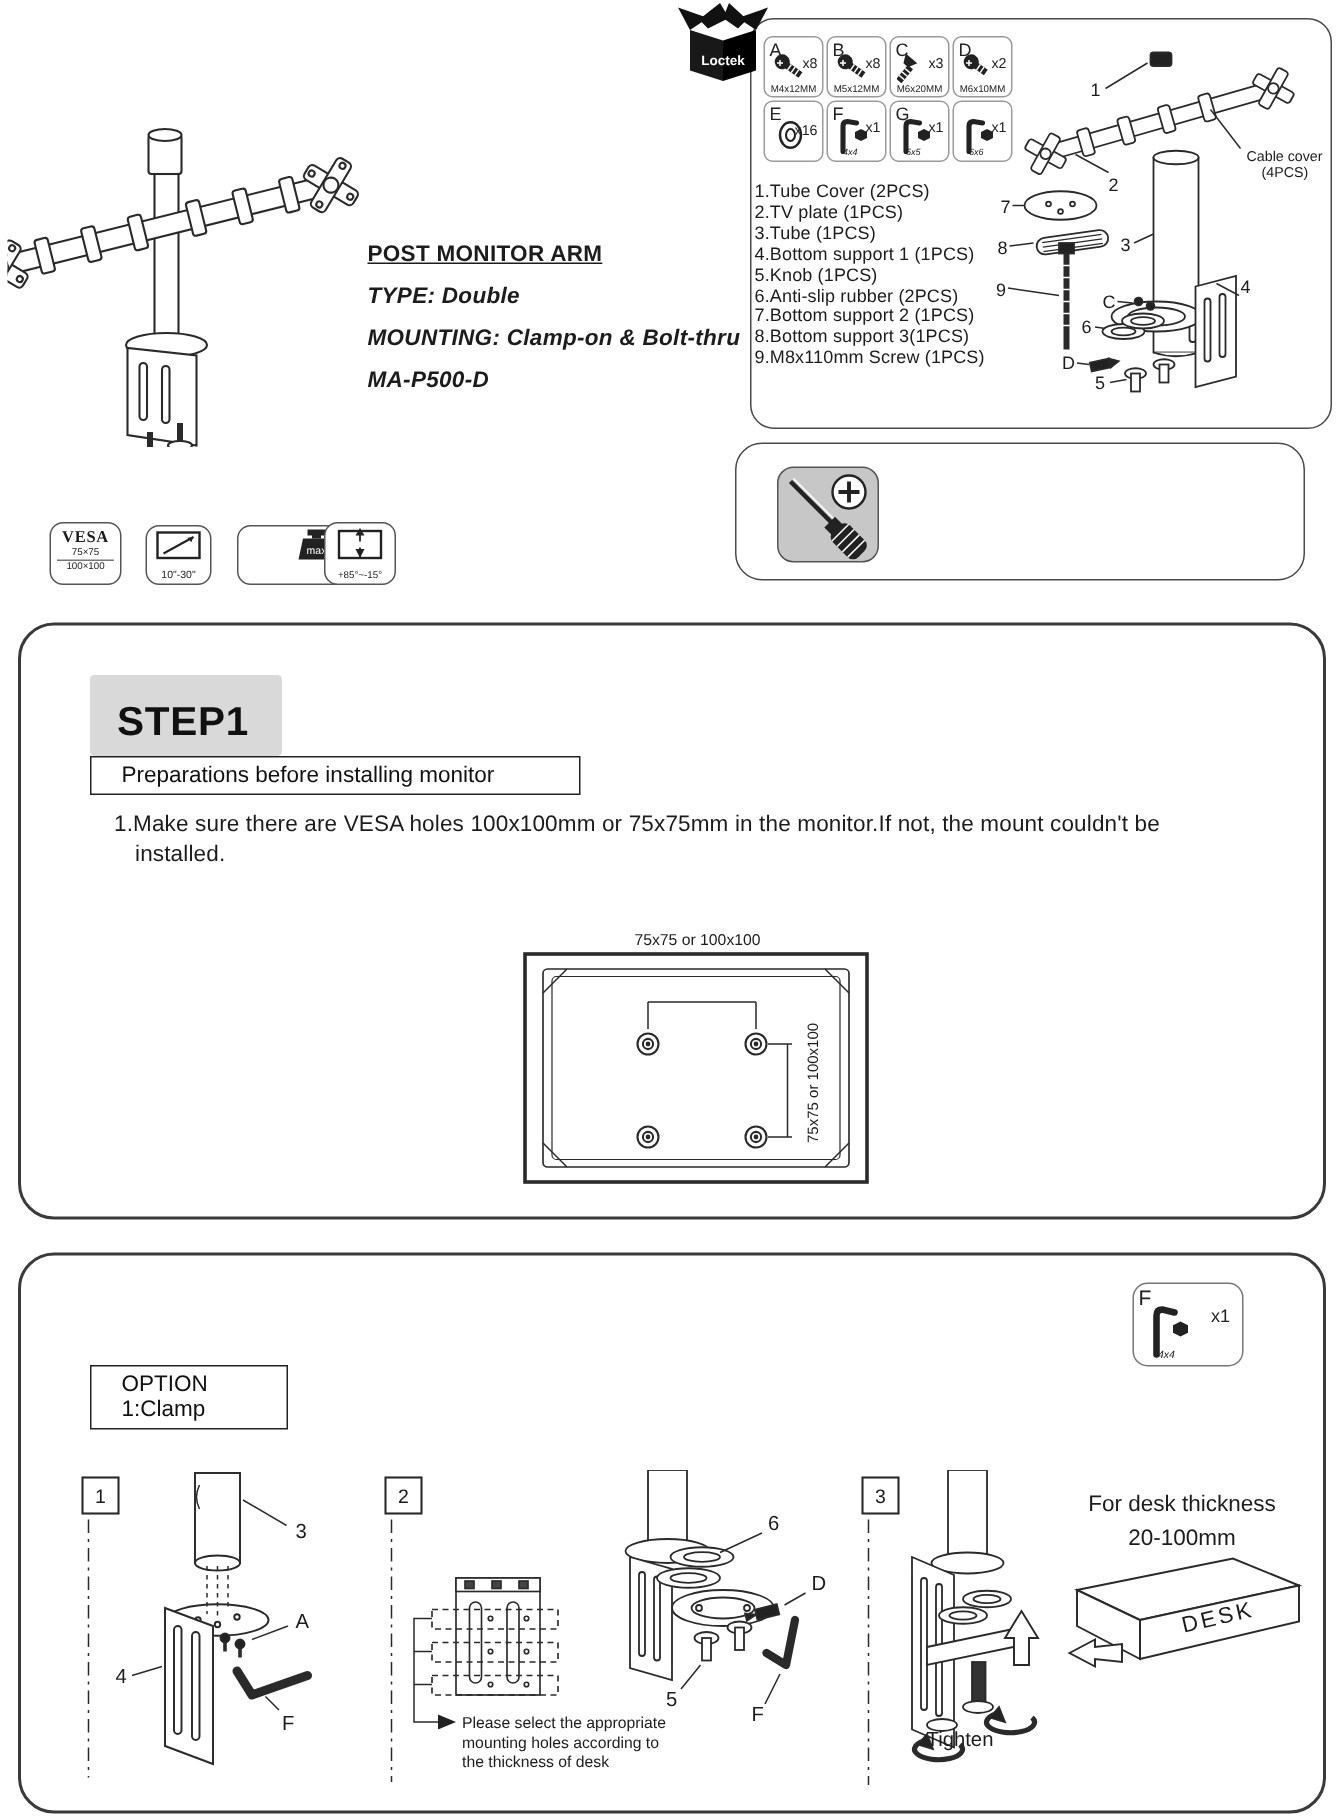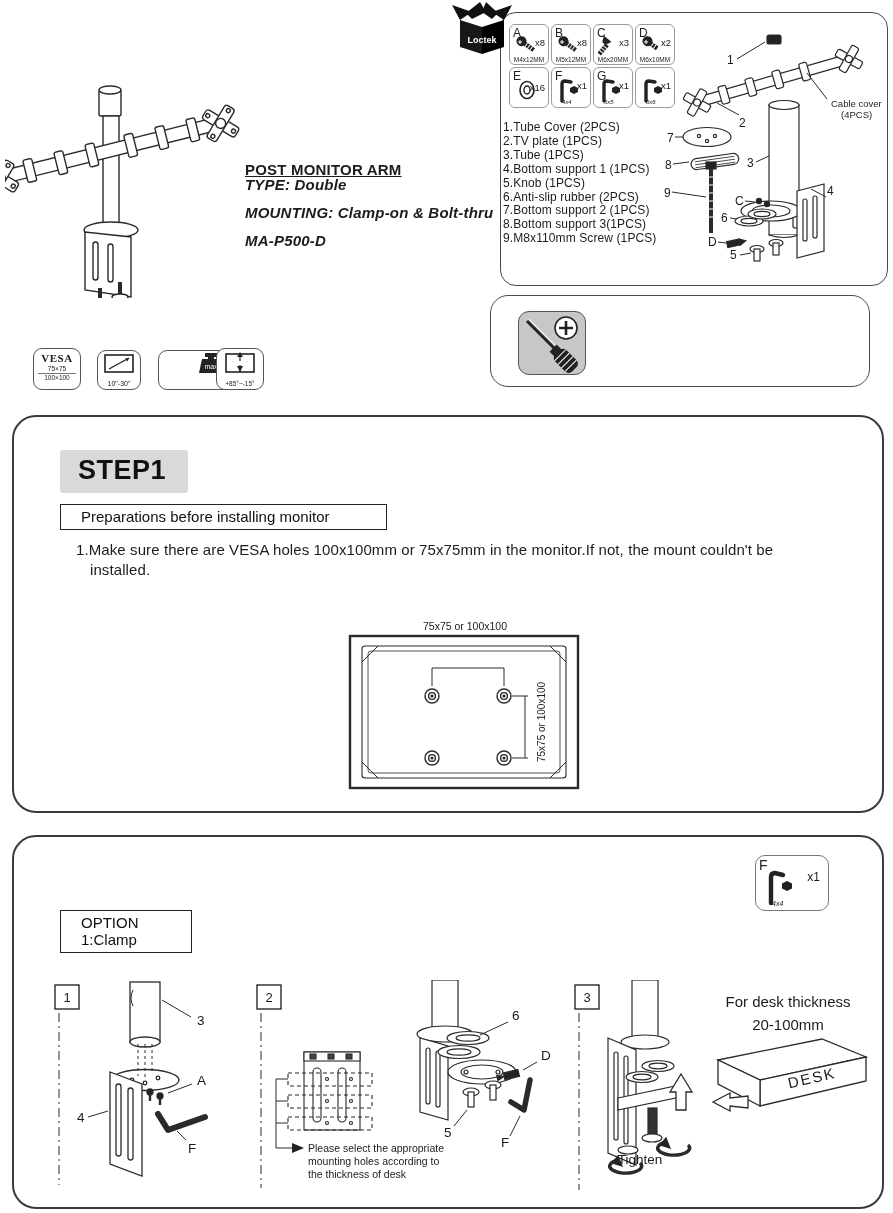--- a/index.html
+++ b/index.html
@@ -2,21 +2,21 @@
 <html><head>
 <meta charset="utf-8">
 <style>
   html,body{margin:0;padding:0;background:#fff;}
   body{width:893px;height:1213px;position:relative;overflow:hidden;
        font-family:"Liberation Sans","DejaVu Sans",sans-serif;color:#1c1c1c;}
   .abs{position:absolute;}
   svg{display:block;}
   
   .prod{left:245px;top:162px;line-height:1;}
-  .prod .t{font-size:15px;font-weight:bold;text-decoration:underline;letter-spacing:.2px;}
+  .prod .t{font-size:15px;font-weight:bold;text-decoration:underline;margin-bottom:13px;letter-spacing:.2px;}
   .prod .l{font-size:15px;font-weight:bold;margin-bottom:13px;letter-spacing:.2px;font-style:italic;}
   
   .parts-box{left:500px;top:12px;width:386px;height:272px;border:1.6px solid #4a4a4a;border-radius:16px;}
   .hw-grid{position:absolute;left:8px;top:11px;display:grid;grid-template-columns:repeat(4,40px);grid-auto-rows:41px;gap:2px;}
   .hw-cell{position:relative;border:1px solid #9a9a9a;border-radius:6px;background:#fff;}
   .hw-letter{position:absolute;left:3px;top:1px;font-size:12px;color:#222;}
   .hw-qty{position:absolute;right:3px;top:12px;font-size:9.5px;color:#222;margin-left:42px;}
   .hw-size{position:absolute;bottom:1px;left:0;right:0;text-align:center;font-size:6.5px;color:#222;}
   .hw-keysize{position:absolute;bottom:2px;left:10px;font-size:6px;font-style:italic;color:#222;}
   .hw-ico{position:absolute;left:4px;top:11px;}
@@ -35,21 +35,21 @@
   .spec-weight .lab{position:absolute;bottom:2px;width:100%;text-align:center;font-size:7.5px;}
   .spec-tilt{left:216px;top:348px;width:46px;height:40px;}
   .spec-tilt .lab{position:absolute;bottom:2px;width:100%;text-align:center;font-size:6.5px;}
   
   .tools-box{left:490px;top:295px;width:378px;height:90px;border:1.4px solid #4a4a4a;border-radius:18px;}
   .tool-tile{position:absolute;left:27px;top:15px;width:66px;height:62px;background:#c7c7c7;border:1px solid #555;border-radius:11px;}
   
   .bigbox{border:2px solid #3a3a3a;border-radius:24px;background:#fff;}
   .step1-box{left:12px;top:415px;width:868px;height:394px;}
   .step2-box{left:12px;top:835px;width:868px;height:370px;}
-  .step-head{position:absolute;background:#d9d9d9;border-radius:3px;font-weight:bold;font-size:27px;letter-spacing:.5px;padding:5px 22px 7px 18px;color:#111;}
+  .step-head{position:absolute;background:#d9d9d9;border-radius:3px;font-weight:bold;font-size:27px;letter-spacing:.5px;padding:16px 22px 7px 18px;color:#111;}
   .step-sub{position:absolute;border:1.5px solid #222;font-size:15px;padding:3px 10px 4px 20px;color:#111;}
   .instr{position:absolute;font-size:15px;line-height:20px;letter-spacing:.1px;padding-left:14px;text-indent:-14px;}
   
   .fkey-box{position:absolute;left:741px;top:18px;width:72px;height:54px;border:1.5px solid #777;border-radius:10px;}
   .fkey-box .hw-letter{font-size:14px;}
   .fkey-box .hw-qty{font-size:12px;right:8px;top:14px;}
   .fkey-box .hw-keysize{left:16px;bottom:3px;font-size:7px;}
   .note3{font-size:10.5px;}
 </style>
 </head>

